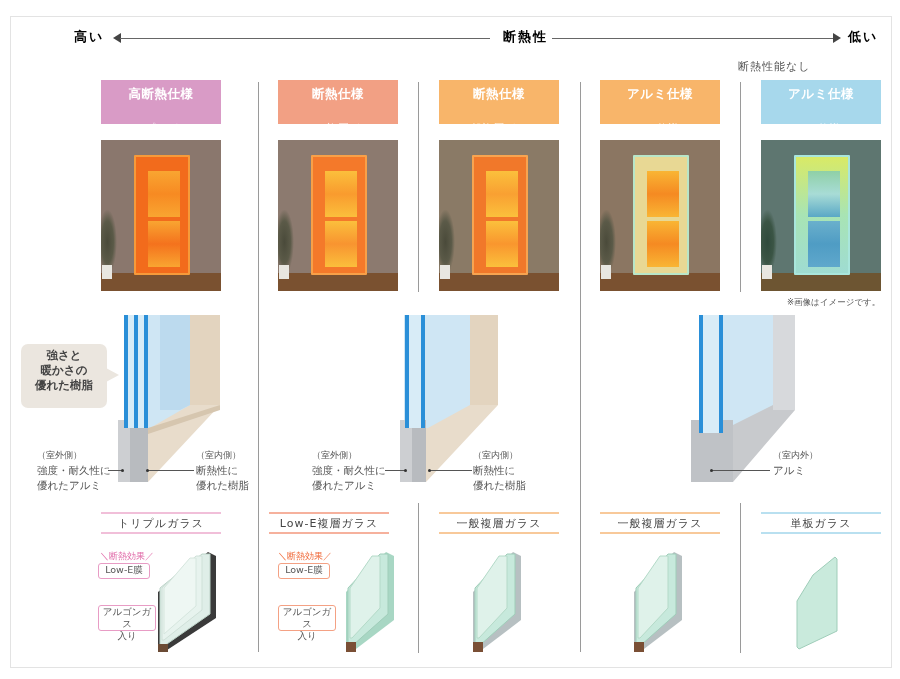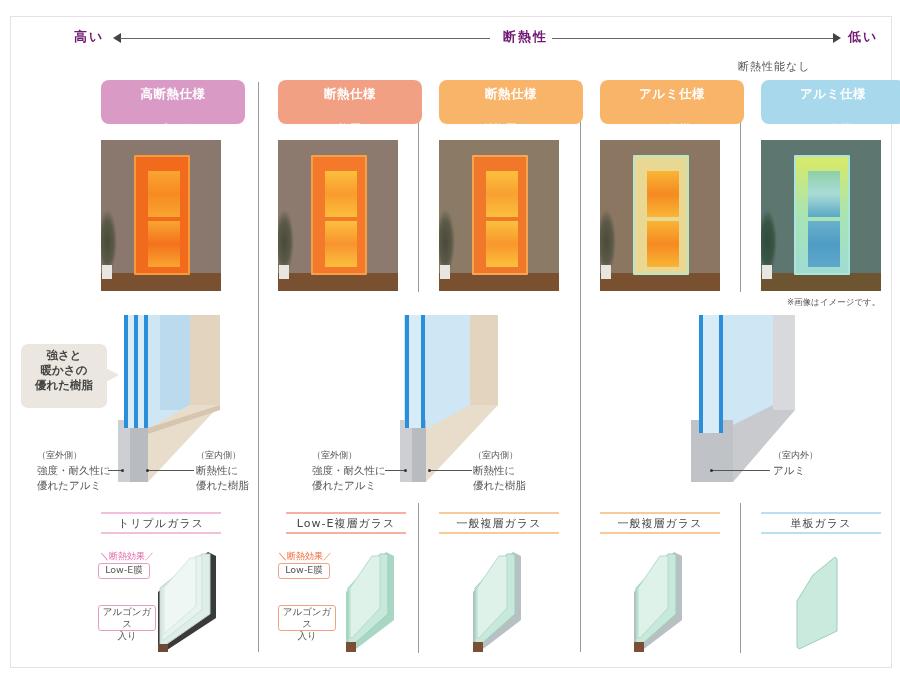--- a/index.html
+++ b/index.html
@@ -3,37 +3,37 @@
 <meta charset="utf-8">
 <style>
   * { box-sizing: border-box; margin: 0; padding: 0; }
   html, body { width: 900px; height: 679px; background: #ffffff; overflow: hidden; }
   body { font-family: "DejaVu Sans", "Liberation Sans", sans-serif; color: #444; position: relative; }
 
   .frame { position: absolute; left: 10px; top: 16px; width: 882px; height: 652px; border: 1px solid #e3e3e3; background: #fff; }
 
   
   .axis { position: absolute; top: 28px; left: 0; width: 900px; height: 22px; }
-  .axis-label { position: absolute; top: 0; font-size: 13px; font-weight: bold; color: #701a75; letter-spacing: 2px; }
+  .axis-label { position: absolute; top: 0; font-size: 13px; font-weight: bold; color: #000000; letter-spacing: 2px; }
   .axis-high { left: 74px; }
   .axis-low { left: 848px; }
   .axis-mid { left: 493px; background: #fff; padding: 0 10px; }
   .axis-line { position: absolute; top: 10px; height: 1px; background: #666; }
   .axis-line.left { left: 120px; width: 370px; }
   .axis-line.right { left: 552px; width: 282px; }
   .arrow-left { position: absolute; left: 113px; top: 5px; width: 0; height: 0; border-top: 5px solid transparent; border-bottom: 5px solid transparent; border-right: 8px solid #444; }
   .arrow-right { position: absolute; left: 833px; top: 5px; width: 0; height: 0; border-top: 5px solid transparent; border-bottom: 5px solid transparent; border-left: 8px solid #444; }
 
   .no-insulation { position: absolute; left: 738px; top: 59px; font-size: 11px; color: #555; letter-spacing: 1px; }
 
   
   .divider { position: absolute; width: 1px; background: #9a9a9a; }
 
   
-  .pill { position: absolute; top: 80px; width: 144px; height: 44px; border-radius: 8px; color: #fff; text-align: center; }
+  .pill { position: absolute; top: 80px; width: 120px; height: 44px; border-radius: 0; color: #fff; text-align: center; }
   .pill .t1 { display: block; font-size: 12.5px; font-weight: bold; margin-top: 6px; letter-spacing: 0.5px; }
   .pill .t2 { display: block; font-size: 11px; margin-top: 18px; opacity: 0.92; }
 
   
   .photo { position: absolute; top: 140px; width: 120px; height: 151px; overflow: hidden; }
   .photo .floor { position: absolute; left: 0; bottom: 0; width: 100%; height: 18px; background: #7a5130; }
   .photo .door { position: absolute; left: 33px; top: 15px; width: 56px; height: 120px; border-radius: 1px; }
   .photo .pane { position: absolute; left: 12px; width: 32px; }
   .photo .pane.top { top: 14px; height: 46px; }
   .photo .pane.bot { top: 64px; height: 46px; }
@@ -221,21 +221,21 @@
   <rect x="18" y="5" width="16" height="118" fill="#d8ecf7"></rect>
 </svg>
 <div class="note" style="left:773px; top:448px;">
   <span class="sub">（室内外）</span>
   <span>アルミ</span>
 </div>
 <div class="leader" style="left:712px; top:470px; width:58px;"></div>
 <div class="dot" style="left:710px; top:469px;"></div>
 
 <div class="glabel" style="left:101px; width:120px; border-color:#f1bfd9;">トリプルガラス</div>
-<div class="glabel" style="left:286px; width:120px; border-color:#f6b19d;text-align:center;">Low-E複層ガラス</div>
+<div class="glabel" style="left:269px; width:120px; border-color:#f6b19d;text-align:center;">Low-E複層ガラス</div>
 <div class="glabel" style="left:439px; width:120px; border-color:#f8c99a;">一般複層ガラス</div>
 <div class="glabel" style="left:600px; width:120px; border-color:#f8c99a;">一般複層ガラス</div>
 <div class="glabel" style="left:761px; width:120px; border-color:#b9e0f0;">単板ガラス</div>
 
 <svg class="glass-svg" style="left:150px; top:548px;" width="72" height="106" viewBox="0 0 72 106">
   <polygon points="58,4 66,8 66,70 14,104 8,100 8,44" fill="#3a3a3a"></polygon>
   <polygon points="52,6 60,6 60,66 14,98 10,98 10,40" fill="#dfeee8" stroke="#bcd3c8"></polygon>
   <polygon points="46,8 52,8 52,62 14,92 12,92 12,40" fill="#e7f3ee" stroke="#cfe0d8"></polygon>
   <polygon points="40,10 46,10 46,58 14,86 14,40" fill="#eef7f3" stroke="#d6e6de"></polygon>
   <rect x="8" y="96" width="10" height="8" fill="#6b4b35"></rect>

